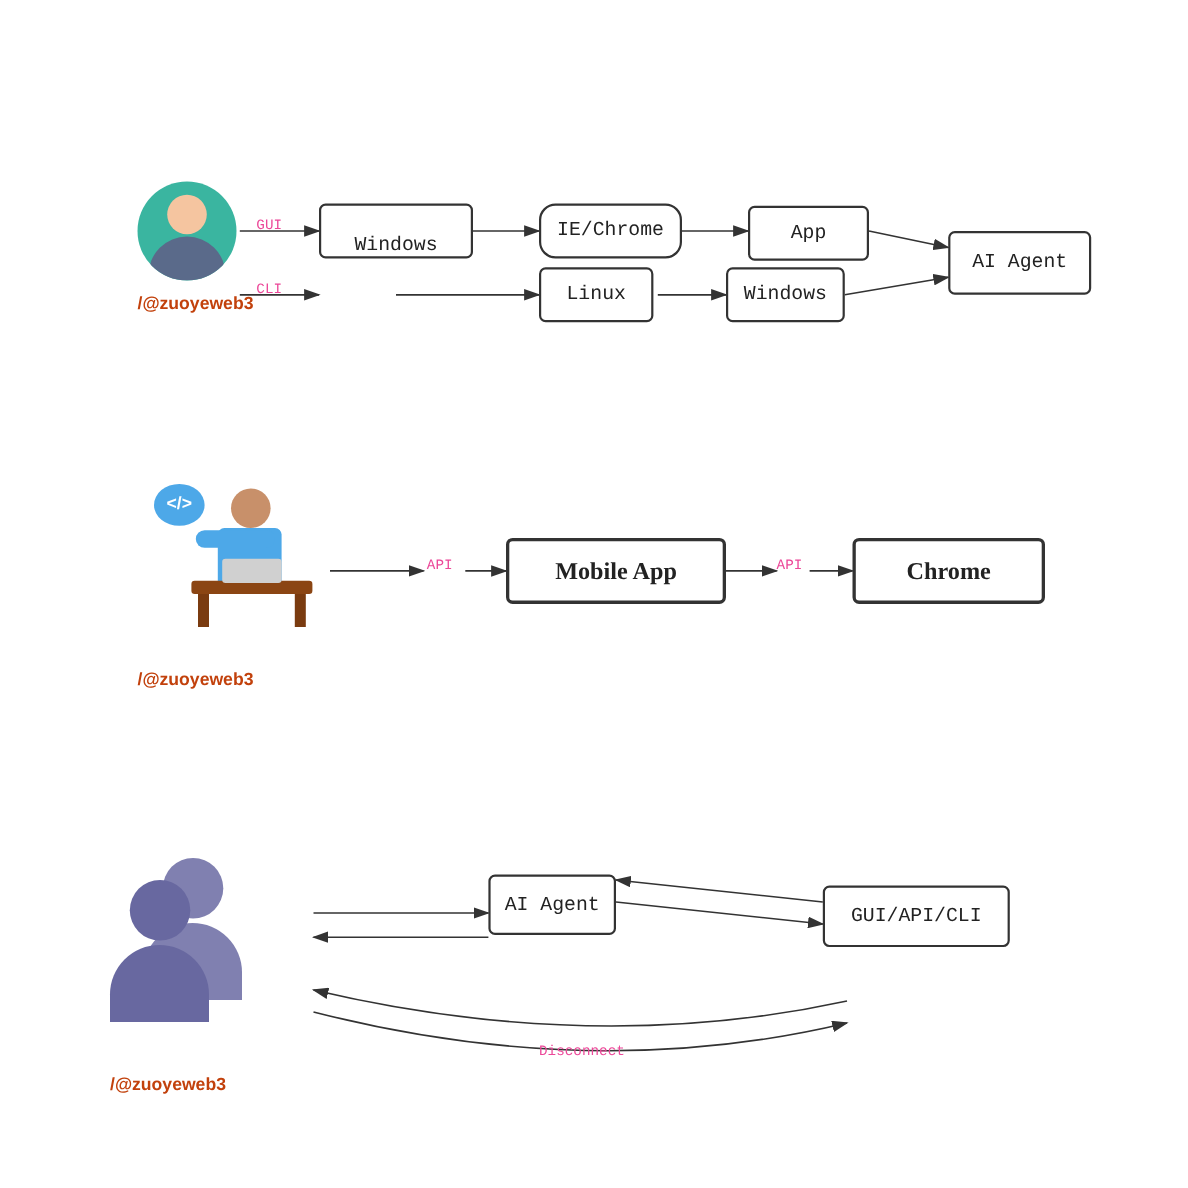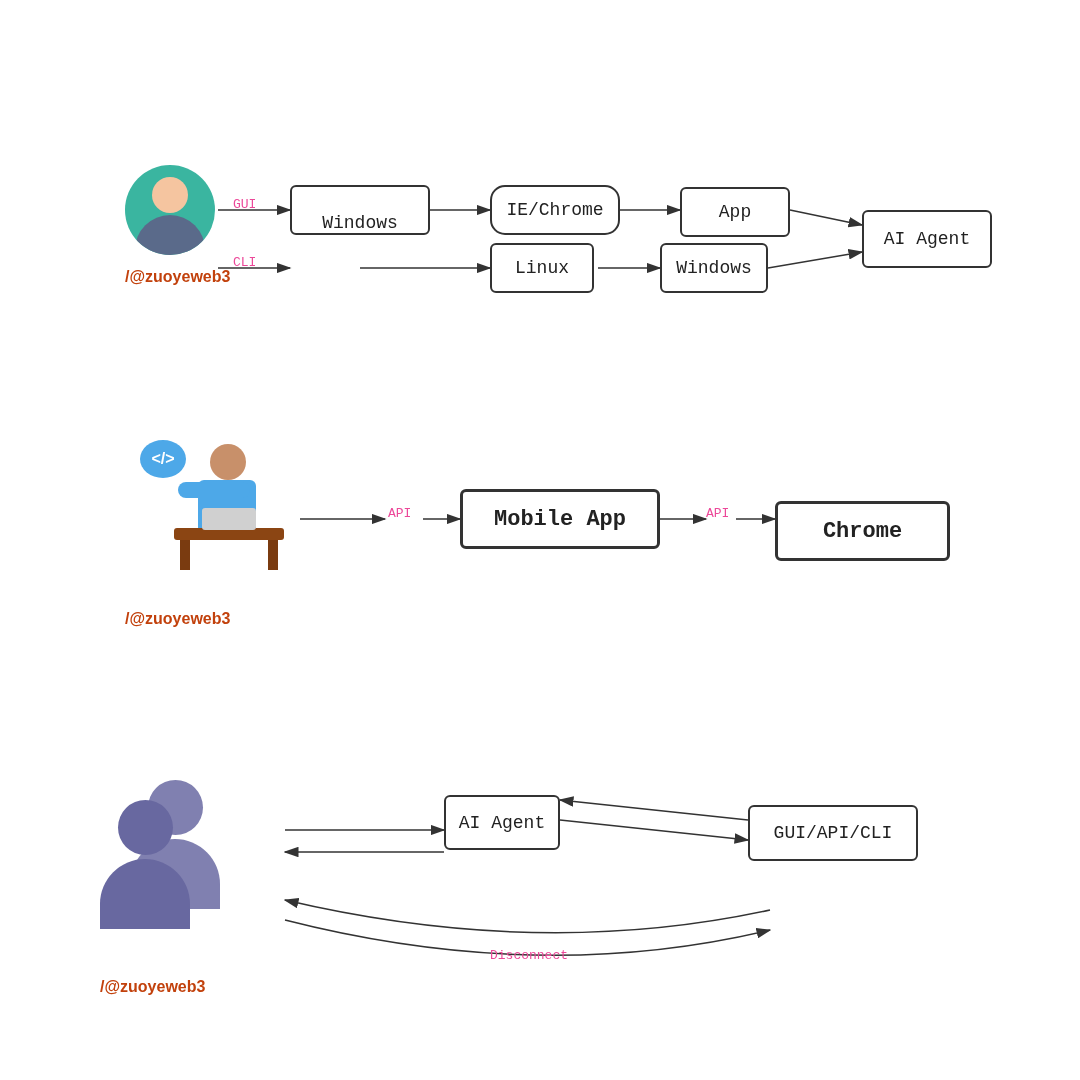--- a/index.html
+++ b/index.html
@@ -12,21 +12,21 @@
       position: relative;
     }
 
     
     .box-label {
       font-family: 'Courier New', Courier, monospace;
       font-size: 18px;
       color: #222;
     }
     .box-label-large {
-      font-family: Liberation Mono, monospace;
+      font-family: Liberation Serif, serif;
       font-size: 22px;
       font-weight: bold;
       color: #222;
     }
 
     .sketch-box {
       border: 2px solid #333;
       border-radius: 6px;
       background: #fff;
       display: flex;
@@ -187,21 +187,21 @@
 </div>
 
 <div class="sketch-box" style="left:460px; top:489px; width:200px; height:60px; border-width:3px;">
   <span class="box-label-large">Mobile App</span>
 </div>
 
 <div style="position:absolute; left:706px; top:506px;">
   <span class="arrow-label">API</span>
 </div>
 
-<div class="sketch-box" style="left:775px; top:501px; width:175px; height:60px; border-width:3px;">
+<div class="sketch-box" style="left:775px; top:489px; width:175px; height:60px; border-width:3px;">
   <span class="box-label-large">Chrome</span>
 </div>
 
 <div style="position:absolute; left:100px; top:780px;">
 
   <div style="position:absolute; left:30px; top:0;">
     <div style="width:55px; height:55px; border-radius:50%; background:#8080b0; margin:0 auto;"></div>
     <div style="width:90px; height:70px; background:#8080b0; border-radius:45px 45px 0 0; margin:4px auto 0;"></div>
   </div>
 

